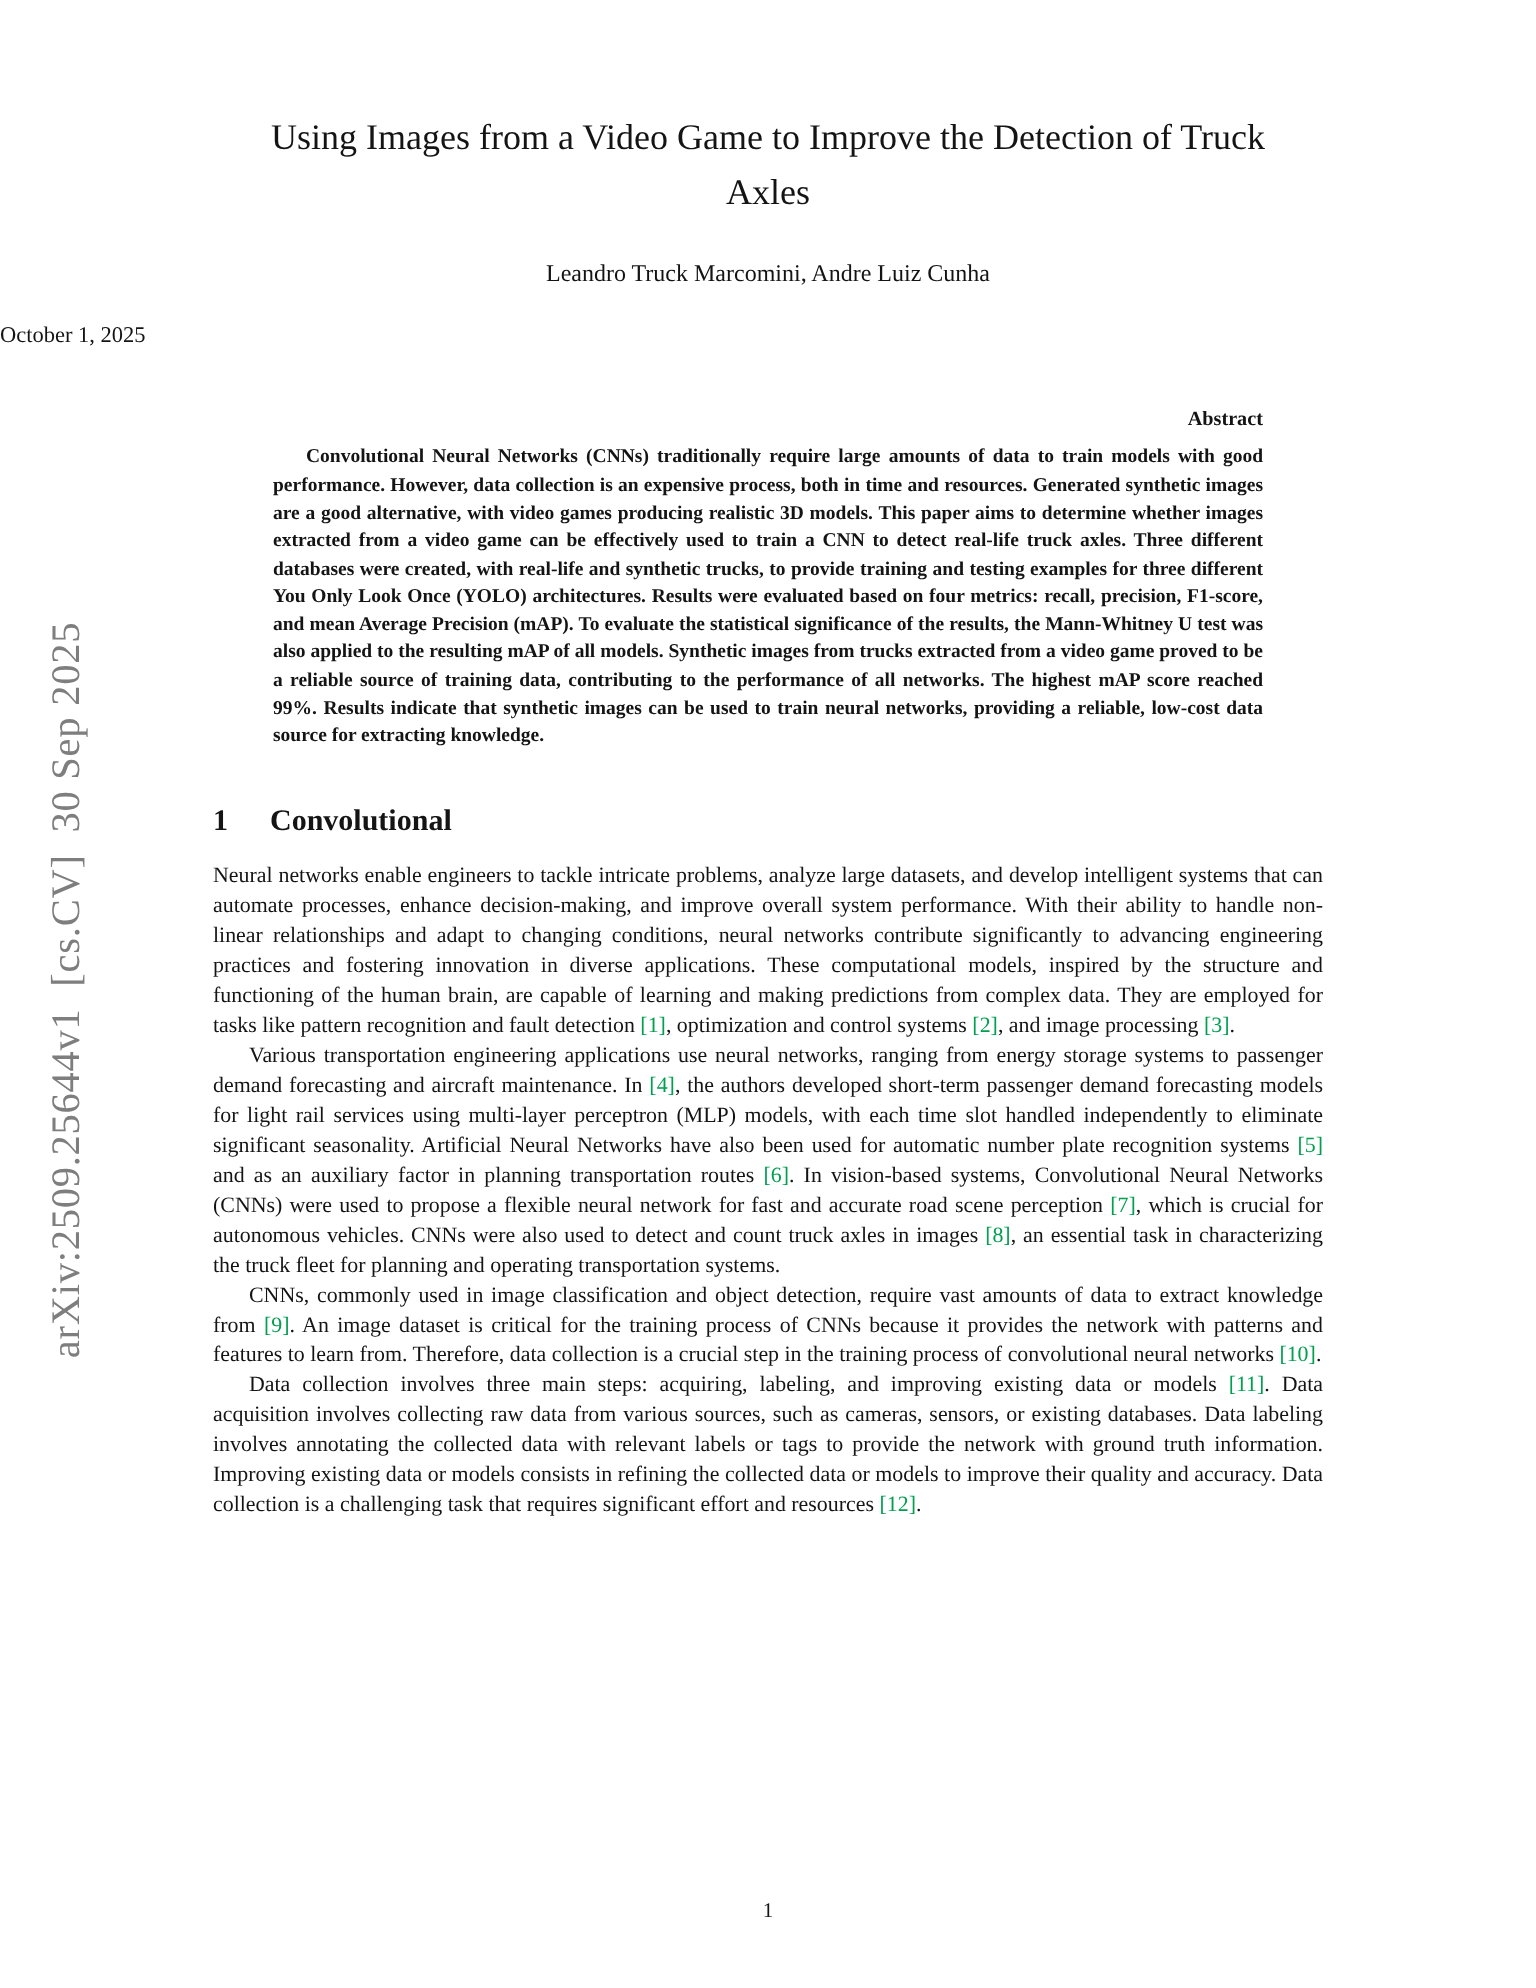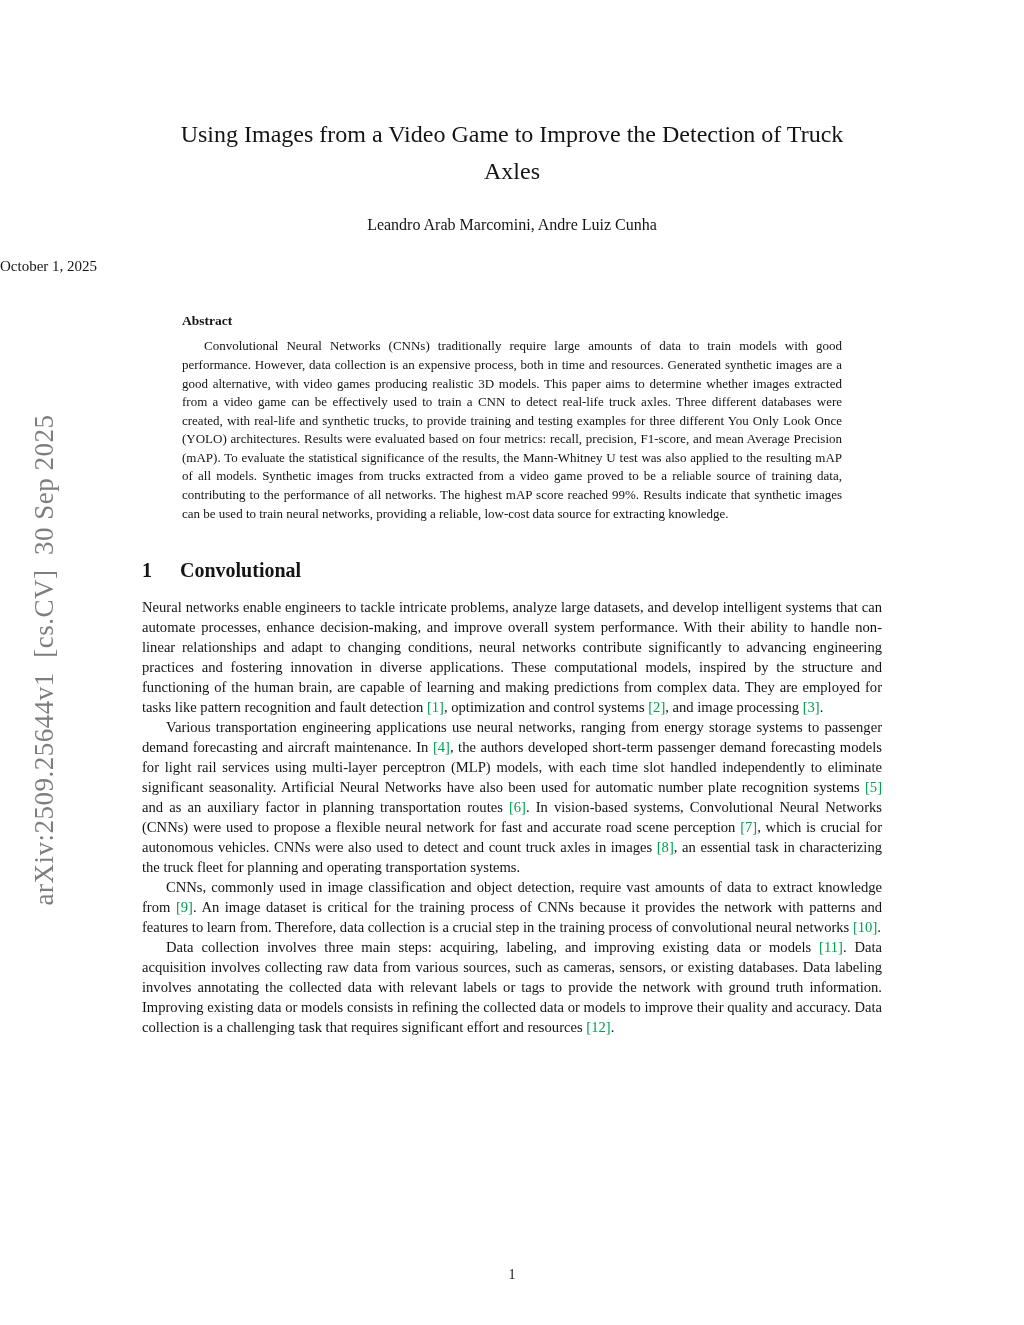--- a/index.html
+++ b/index.html
@@ -5,21 +5,21 @@
   * { margin: 0; padding: 0; box-sizing: border-box; }
   html, body { background: #ffffff; }
   body {
     width: 1024px;
     height: 1325px;
     position: relative;
     overflow: hidden;
     font-family: "Liberation Serif", "DejaVu Serif", serif;
     color: #141414;
   }
-  .page { padding-top: 116px; }
+  .page { padding-top: 74px; }
 
   .stamp {
     position: absolute;
     top: 660px;
     left: 44px;
     transform: translate(-50%, -50%) rotate(-90deg);
     white-space: pre;
     font-size: 27px;
     color: #7e7e7e;
     letter-spacing: 0.5px;
@@ -44,30 +44,31 @@
     text-align: left;
     font-size: 15px;
     margin-top: 24px;
   }
 
   .abstract {
     width: 660px;
     margin: 38px auto 0 auto;
   }
   .abstract .abstract-heading {
-    text-align: left;
+    text-align: right;
     font-size: 13.5px;
     font-weight: bold;
     margin-bottom: 8px;
   }
   .abstract p {
     font-size: 13px;
     line-height: 1.43;
     text-align: justify;
     text-indent: 22px;
+    font-weight: bold;
   }
 
   .section-heading {
     width: 740px;
     margin: 36px auto 0 auto;
     font-size: 20px;
     font-weight: bold;
   }
   .section-heading .num { margin-right: 28px; }
 
@@ -95,21 +96,21 @@
 </style>
 </head>
 <body>
 
 <div class="stamp">arXiv:2509.25644v1  [cs.CV]  30 Sep 2025</div>
 
 <div class="page">
 
   <h1 class="title">Using Images from a Video Game to Improve the Detection of Truck Axles</h1>
 
-  <div class="authors">Leandro Arab Marcomini, Andre Luiz Cunha</div>
+  <div class="authors">Leandro Truck Marcomini, Andre Luiz Cunha</div>
 
   <div class="date">October 1, 2025</div>
 
   <div class="abstract">
     <div class="abstract-heading">Abstract</div>
     <p>Convolutional Neural Networks (CNNs) traditionally require large amounts of data to train models with good performance. However, data collection is an expensive process, both in time and resources. Generated synthetic images are a good alternative, with video games producing realistic 3D models. This paper aims to determine whether images extracted from a video game can be effectively used to train a CNN to detect real-life truck axles. Three different databases were created, with real-life and synthetic trucks, to provide training and testing examples for three different You Only Look Once (YOLO) architectures. Results were evaluated based on four metrics: recall, precision, F1-score, and mean Average Precision (mAP). To evaluate the statistical significance of the results, the Mann-Whitney U test was also applied to the resulting mAP of all models. Synthetic images from trucks extracted from a video game proved to be a reliable source of training data, contributing to the performance of all networks. The highest mAP score reached 99%. Results indicate that synthetic images can be used to train neural networks, providing a reliable, low-cost data source for extracting knowledge.</p>
   </div>
 
   <div class="section-heading">
     <span class="num">1</span><span>Convolutional</span>

